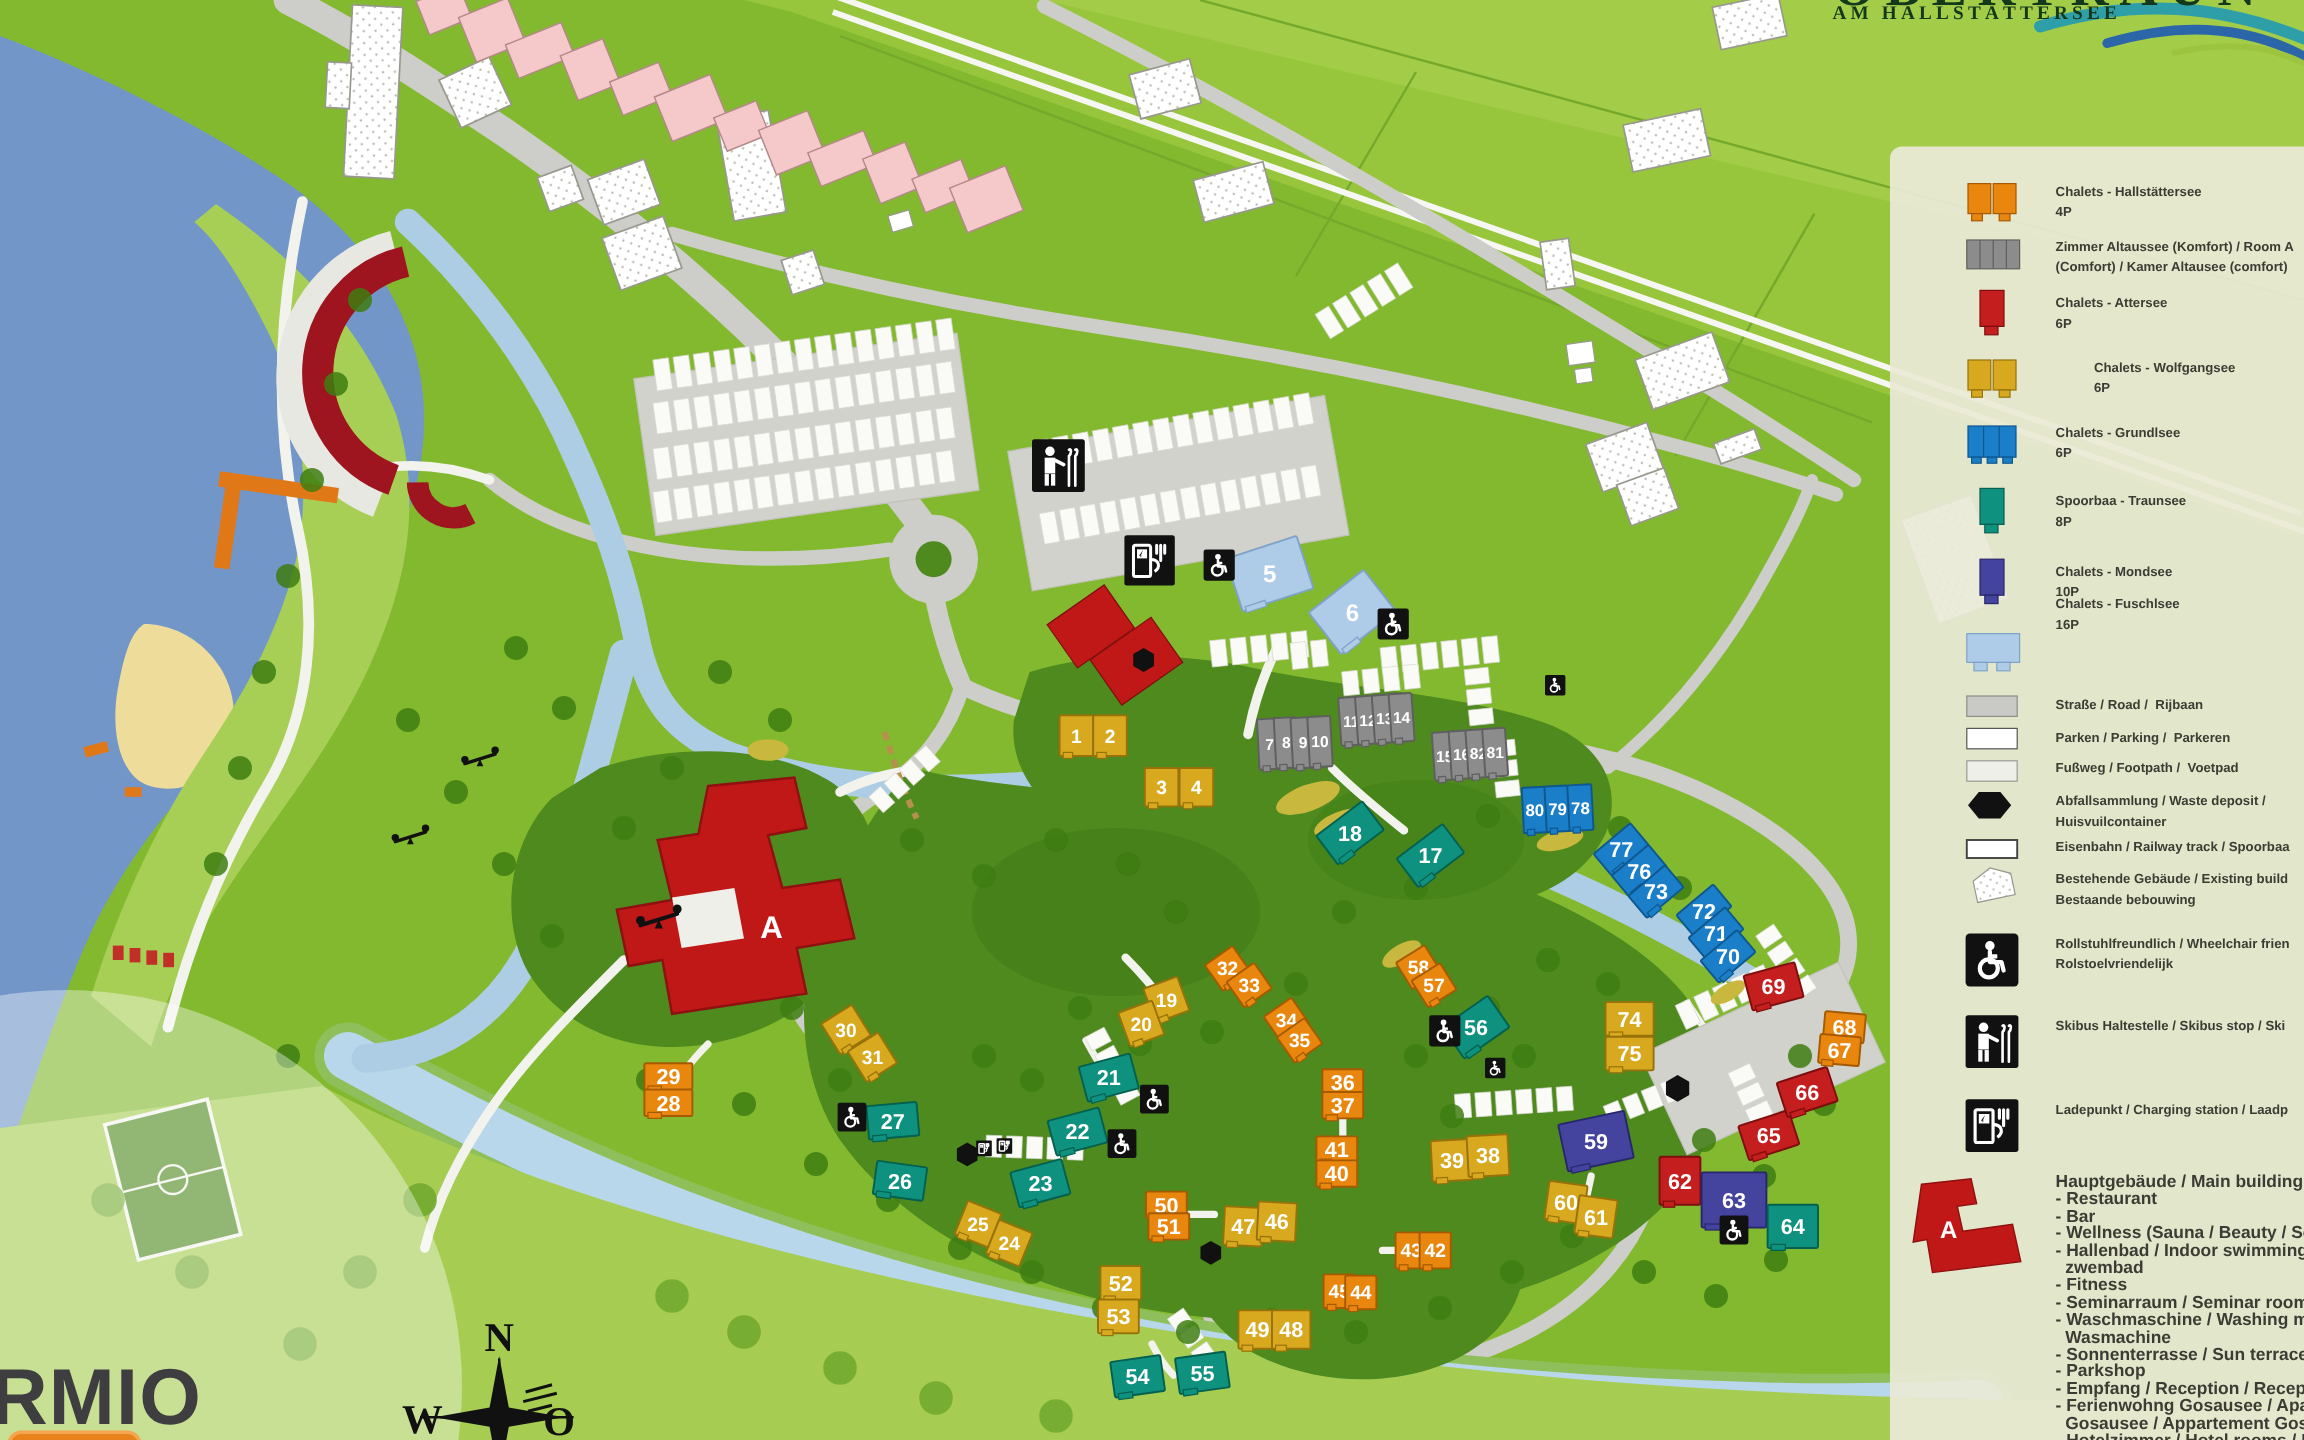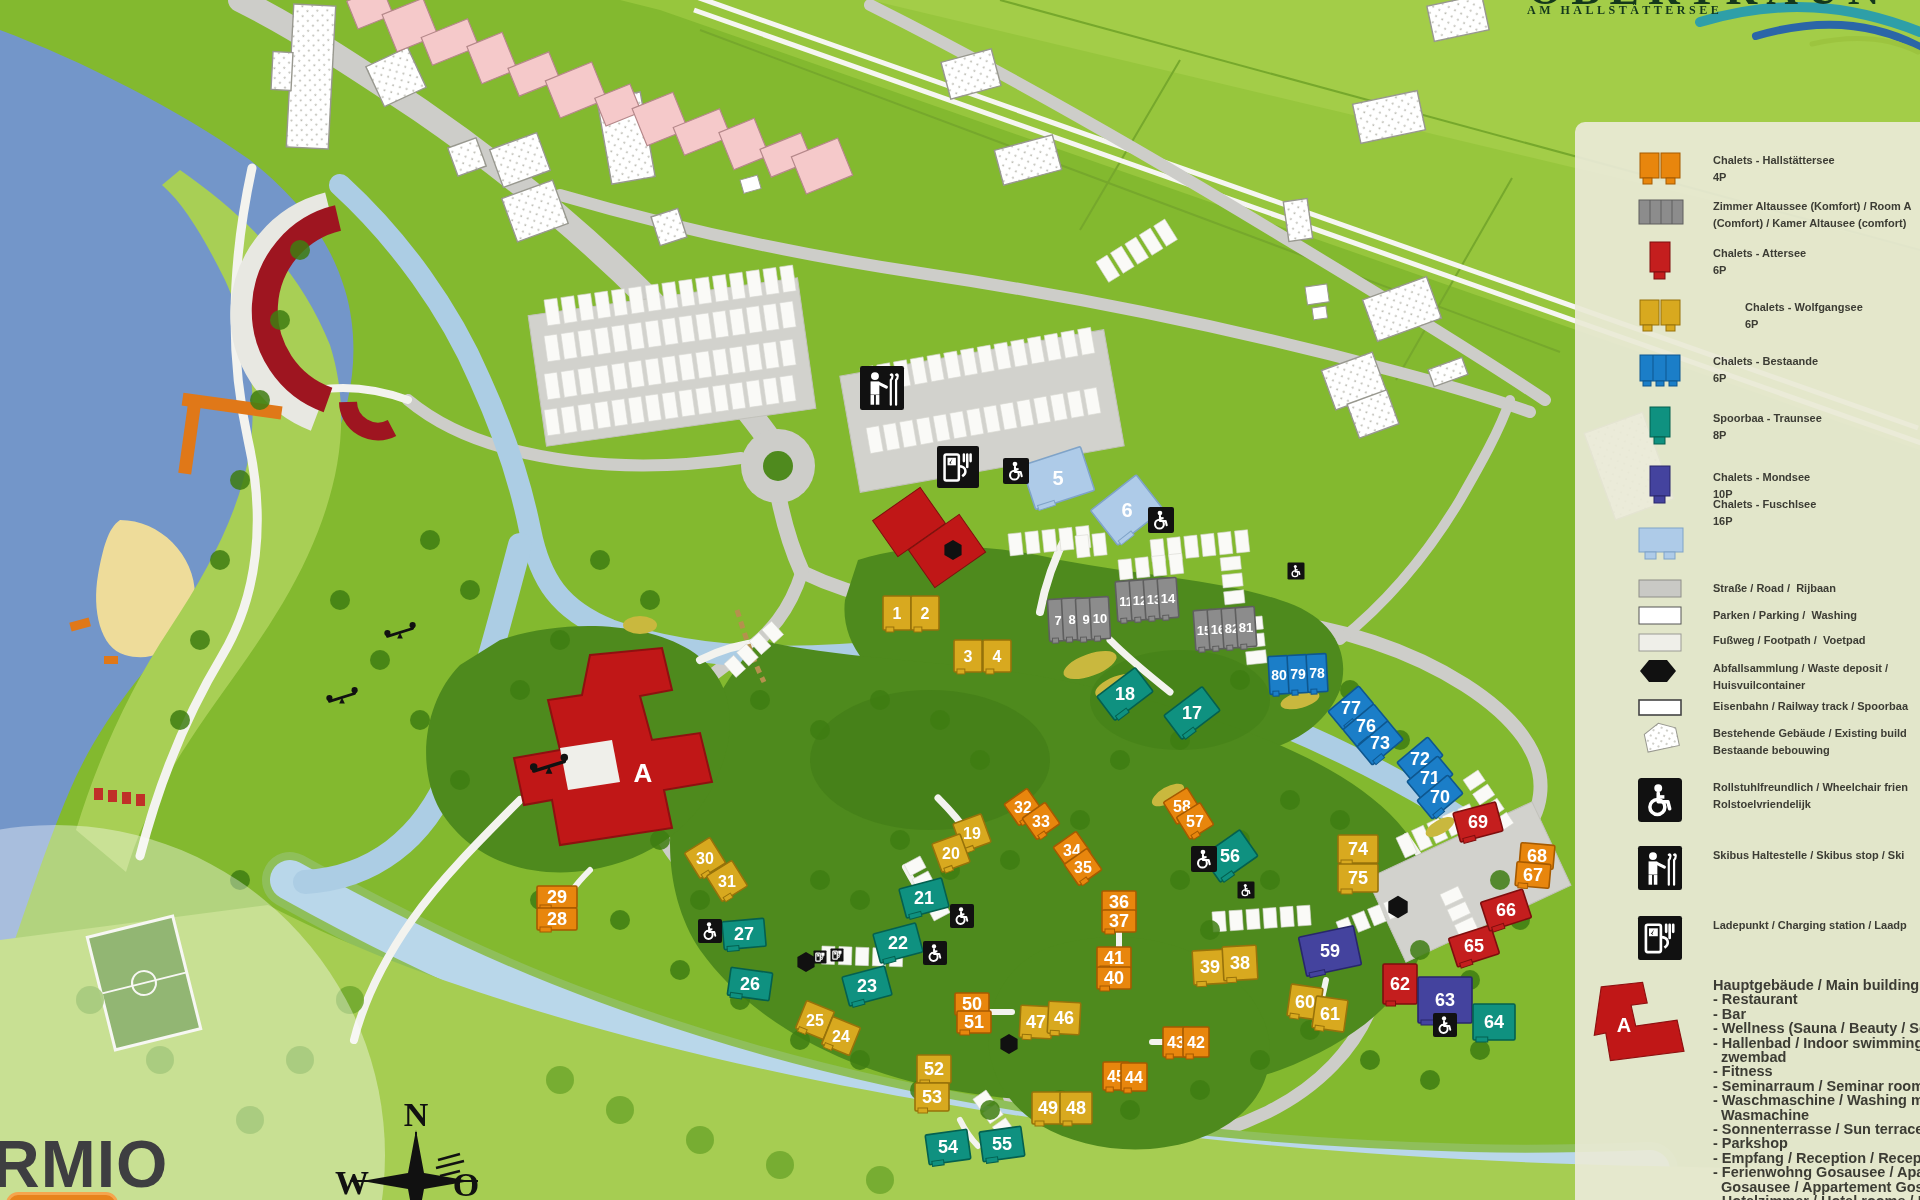--- a/index.html
+++ b/index.html
@@ -11,21 +11,21 @@
     background:rgba(233,234,214,0.93);border-radius:10px 0 0 0;}
   .lg-icon{position:absolute;left:1637px;}
   .lg-icon-wide{position:absolute;left:1592px;}
   .lg-text{position:absolute;left:1713px;color:#3c3c34;font-weight:bold;
     font-size:11px;line-height:17px;white-space:pre;}
   .lg-text.small{font-size:14.5px;line-height:14.4px;}
   
   #logo-big{position:absolute;left:1528px;top:-36px;color:#14381c;
     font-family:"Liberation Serif",serif;font-weight:bold;font-size:44px;letter-spacing:9px;}
   #logo-sub{position:absolute;left:1527px;top:3px;color:#14381c;
-    font-family:"Liberation Serif",serif;font-weight:bold;font-size:12px;letter-spacing:3.5px;}
+    font-family:"Liberation Serif",serif;font-weight:bold;font-size:16px;letter-spacing:3.5px;}
   
   #brand-partial{position:absolute;left:-8px;top:1126px;color:#3e3e41;
     font-weight:bold;font-size:66px;letter-spacing:1px;}
   #brand-tab{position:absolute;left:6px;top:1192px;width:106px;height:30px;
     background:#e8831c;border-radius:12px 12px 0 0;border:3px solid #f5a54e;}
 </style>
 </head>
 <body>
 
 <div id="stage">
@@ -1067,21 +1067,21 @@
         </svg></div>
       <div class="lg-text" style="top: 299px; margin-left: 32px;"><div>Chalets - Wolfgangsee</div><div>6P</div></div>
       <div class="lg-icon" style="top: 347px;"><svg width="48" height="44" xmlns="http://www.w3.org/2000/svg">
           <rect x="3" y="8" width="40" height="26" fill="#1b7ec8" stroke="#0e578f"></rect>
         <line x1="16" y1="8" x2="16" y2="34" stroke="#0e578f"></line>
           <line x1="29" y1="8" x2="29" y2="34" stroke="#0e578f"></line>
         <rect x="6" y="34" width="8" height="5" fill="#1b7ec8" stroke="#0e578f"></rect>
         <rect x="19" y="34" width="8" height="5" fill="#1b7ec8" stroke="#0e578f"></rect>
         <rect x="32" y="34" width="8" height="5" fill="#1b7ec8" stroke="#0e578f"></rect>
         </svg></div>
-      <div class="lg-text" style="top: 353px;"><div>Chalets - Bestaande</div><div>6P</div></div>
+      <div class="lg-text" style="top: 353px;"><div>Chalets - Grundlsee</div><div>6P</div></div>
       <div class="lg-icon" style="top: 404px;"><svg width="48" height="44" xmlns="http://www.w3.org/2000/svg">
           <rect x="13" y="3" width="20" height="30" fill="#0f9180" stroke="#04604f"></rect>
         <rect x="17" y="33" width="11" height="7" fill="#0f9180" stroke="#04604f"></rect>
         </svg></div>
       <div class="lg-text" style="top: 410px;"><div>Spoorbaa - Traunsee</div><div>8P</div></div>
       <div class="lg-icon" style="top: 463px;"><svg width="48" height="44" xmlns="http://www.w3.org/2000/svg">
           <rect x="13" y="3" width="20" height="30" fill="#44439e" stroke="#28276b"></rect>
         <rect x="17" y="33" width="11" height="7" fill="#44439e" stroke="#28276b"></rect>
         </svg></div>
       <div class="lg-text" style="top: 469px;"><div>Chalets - Mondsee</div><div>10P</div></div>
@@ -1091,21 +1091,21 @@
         <rect x="27" y="32" width="11" height="7" fill="#aecbe8" stroke="#7fa3c8"></rect>
         </svg></div>
       <div class="lg-text" style="top: 496px;"><div>Chalets - Fuschlsee</div><div>16P</div></div>
       <div class="lg-icon" style="top: 578px;"><svg width="48" height="22" xmlns="http://www.w3.org/2000/svg">
           <rect x="2" y="2" width="42" height="17" fill="#c9c9c5" stroke="#8e8e88"></rect>
         </svg></div>
       <div class="lg-text" style="top: 580px;"><div>Straße / Road /  Rijbaan</div></div>
       <div class="lg-icon" style="top: 605px;"><svg width="48" height="22" xmlns="http://www.w3.org/2000/svg">
           <rect x="2" y="2" width="42" height="17" fill="#ffffff" stroke="#555"></rect>
         </svg></div>
-      <div class="lg-text" style="top: 607px;"><div>Parken / Parking /  Washing</div></div>
+      <div class="lg-text" style="top: 607px;"><div>Parken / Parking /  Parkeren</div></div>
       <div class="lg-icon" style="top: 632px;"><svg width="48" height="22" xmlns="http://www.w3.org/2000/svg">
           <rect x="2" y="2" width="42" height="17" fill="#efefe9" stroke="#9a9a94"></rect>
         </svg></div>
       <div class="lg-text" style="top: 616px; margin-top: 16px;"><div>Fußweg / Footpath /  Voetpad</div></div>
       <div class="lg-icon" style="top: 656px;"><svg width="44" height="30" xmlns="http://www.w3.org/2000/svg">
           <polygon points="12,4 30,4 39,15 30,26 12,26 3,15" fill="#111"></polygon>
         </svg></div>
       <div class="lg-text" style="top: 660px;"><div>Abfallsammlung / Waste deposit /</div><div>Huisvuilcontainer</div></div>
       <div class="lg-icon" style="top: 696px;"><svg width="48" height="22" xmlns="http://www.w3.org/2000/svg">
           <rect x="2" y="4" width="42" height="15" fill="#ffffff" stroke="#444" stroke-width="1.6"></rect>

